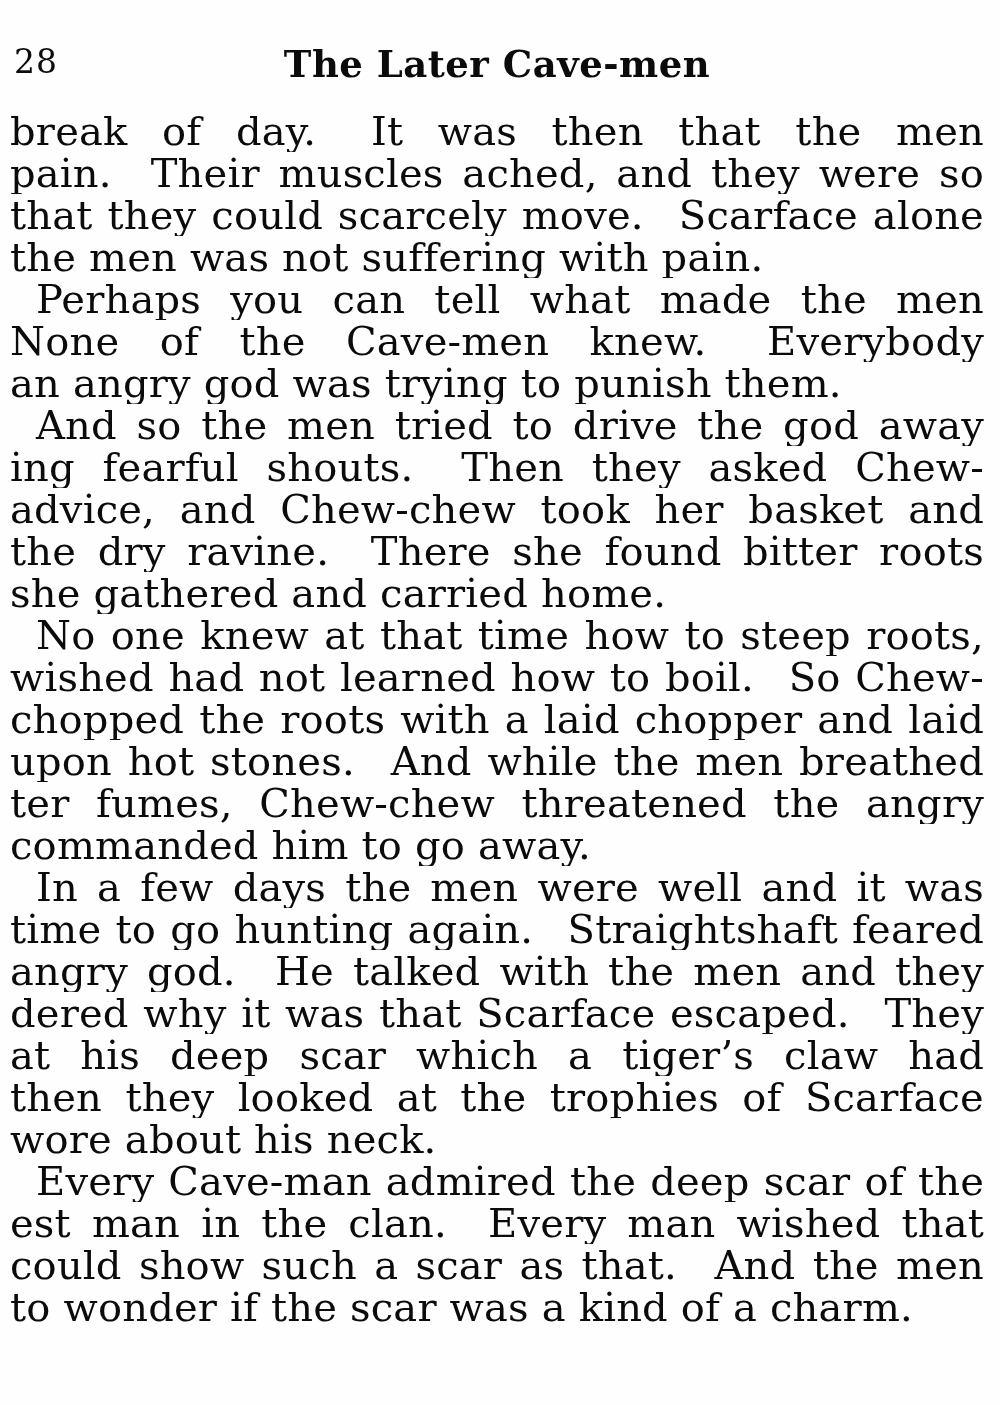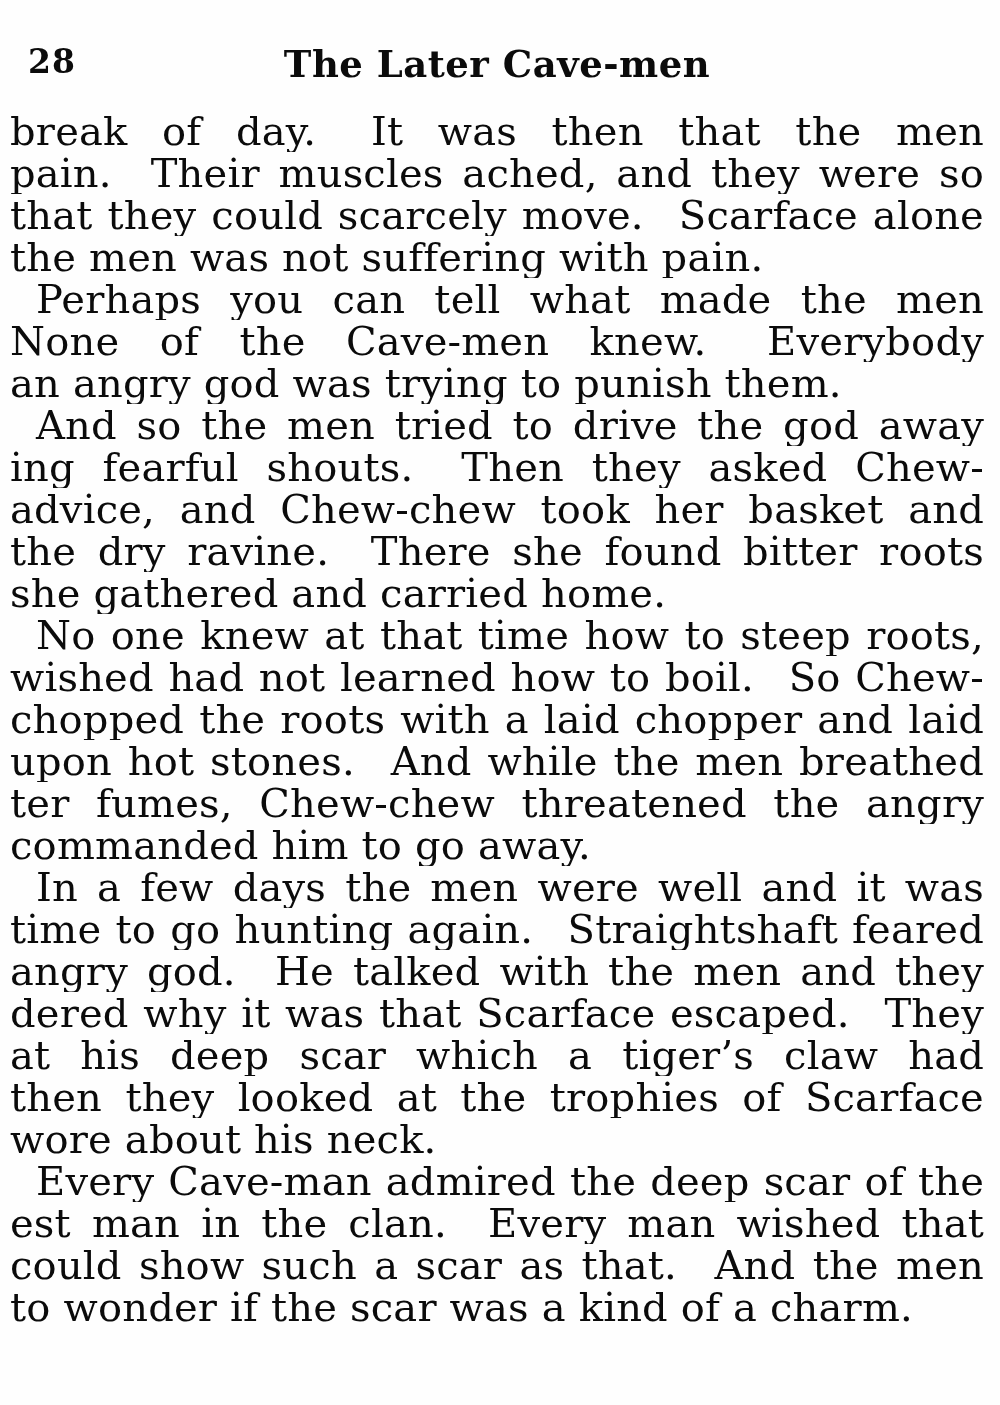--- a/index.html
+++ b/index.html
@@ -18,24 +18,24 @@
   }
   .header {
     position: absolute;
     top: 42px;
     left: 10px;
     right: 16px;
     height: 44px;
   }
   .page-number {
     position: absolute;
-    left: 18px;
+    left: 4px;
     top: 0;
     font-size: 33px;
-    font-weight: 700;
+    font-weight: 400;
     letter-spacing: 1px;
   }
   .header-title {
     text-align: center;
     font-size: 37px;
     font-weight: 700;
     letter-spacing: 0.5px;
   }
   .page-body {
     position: absolute;

